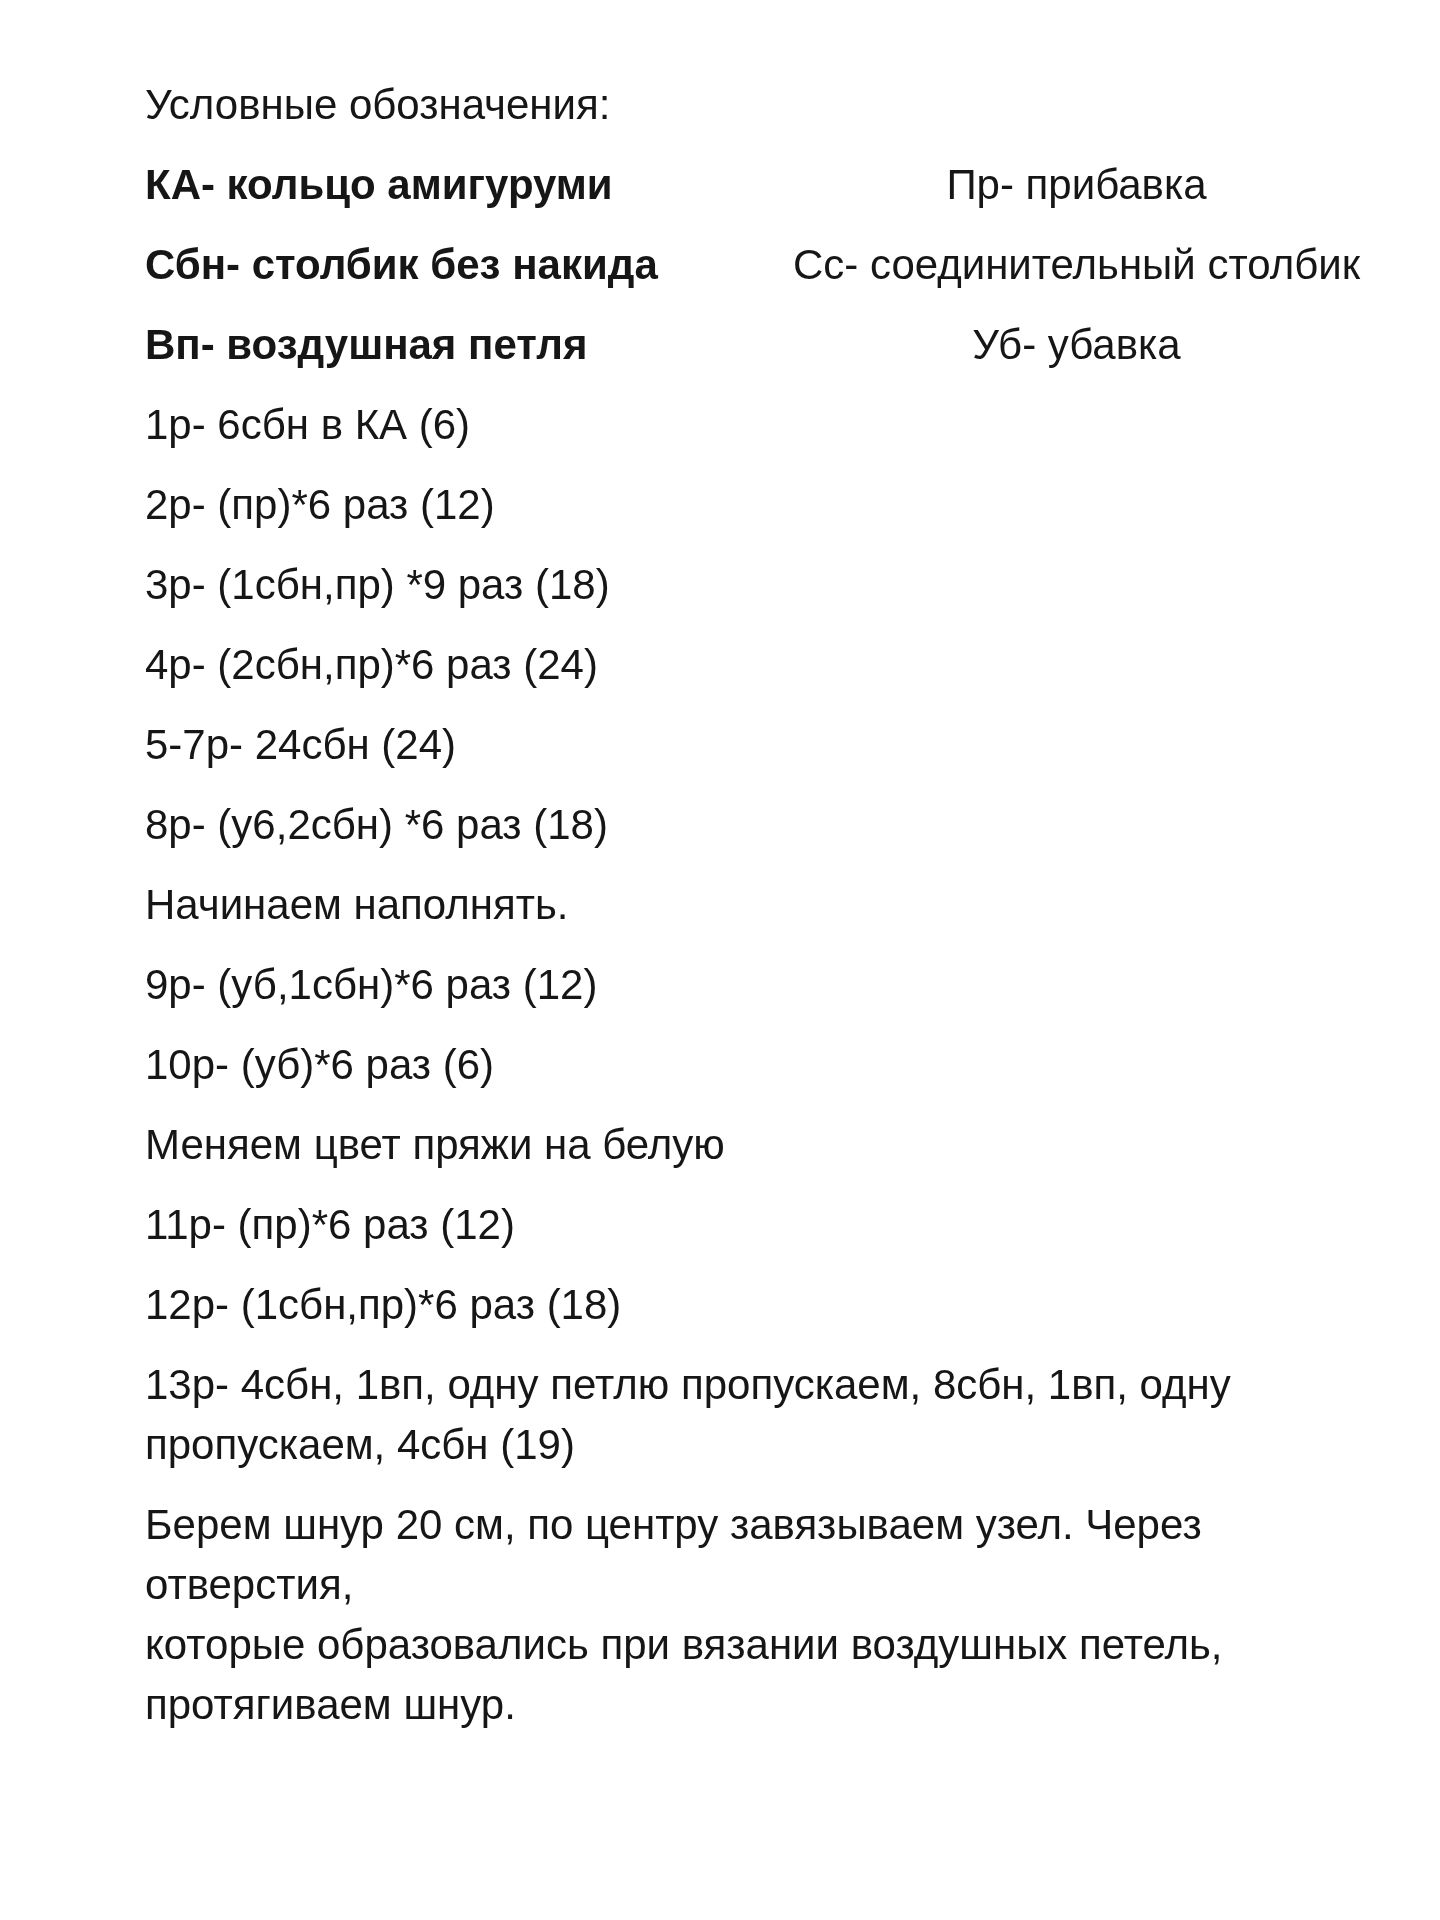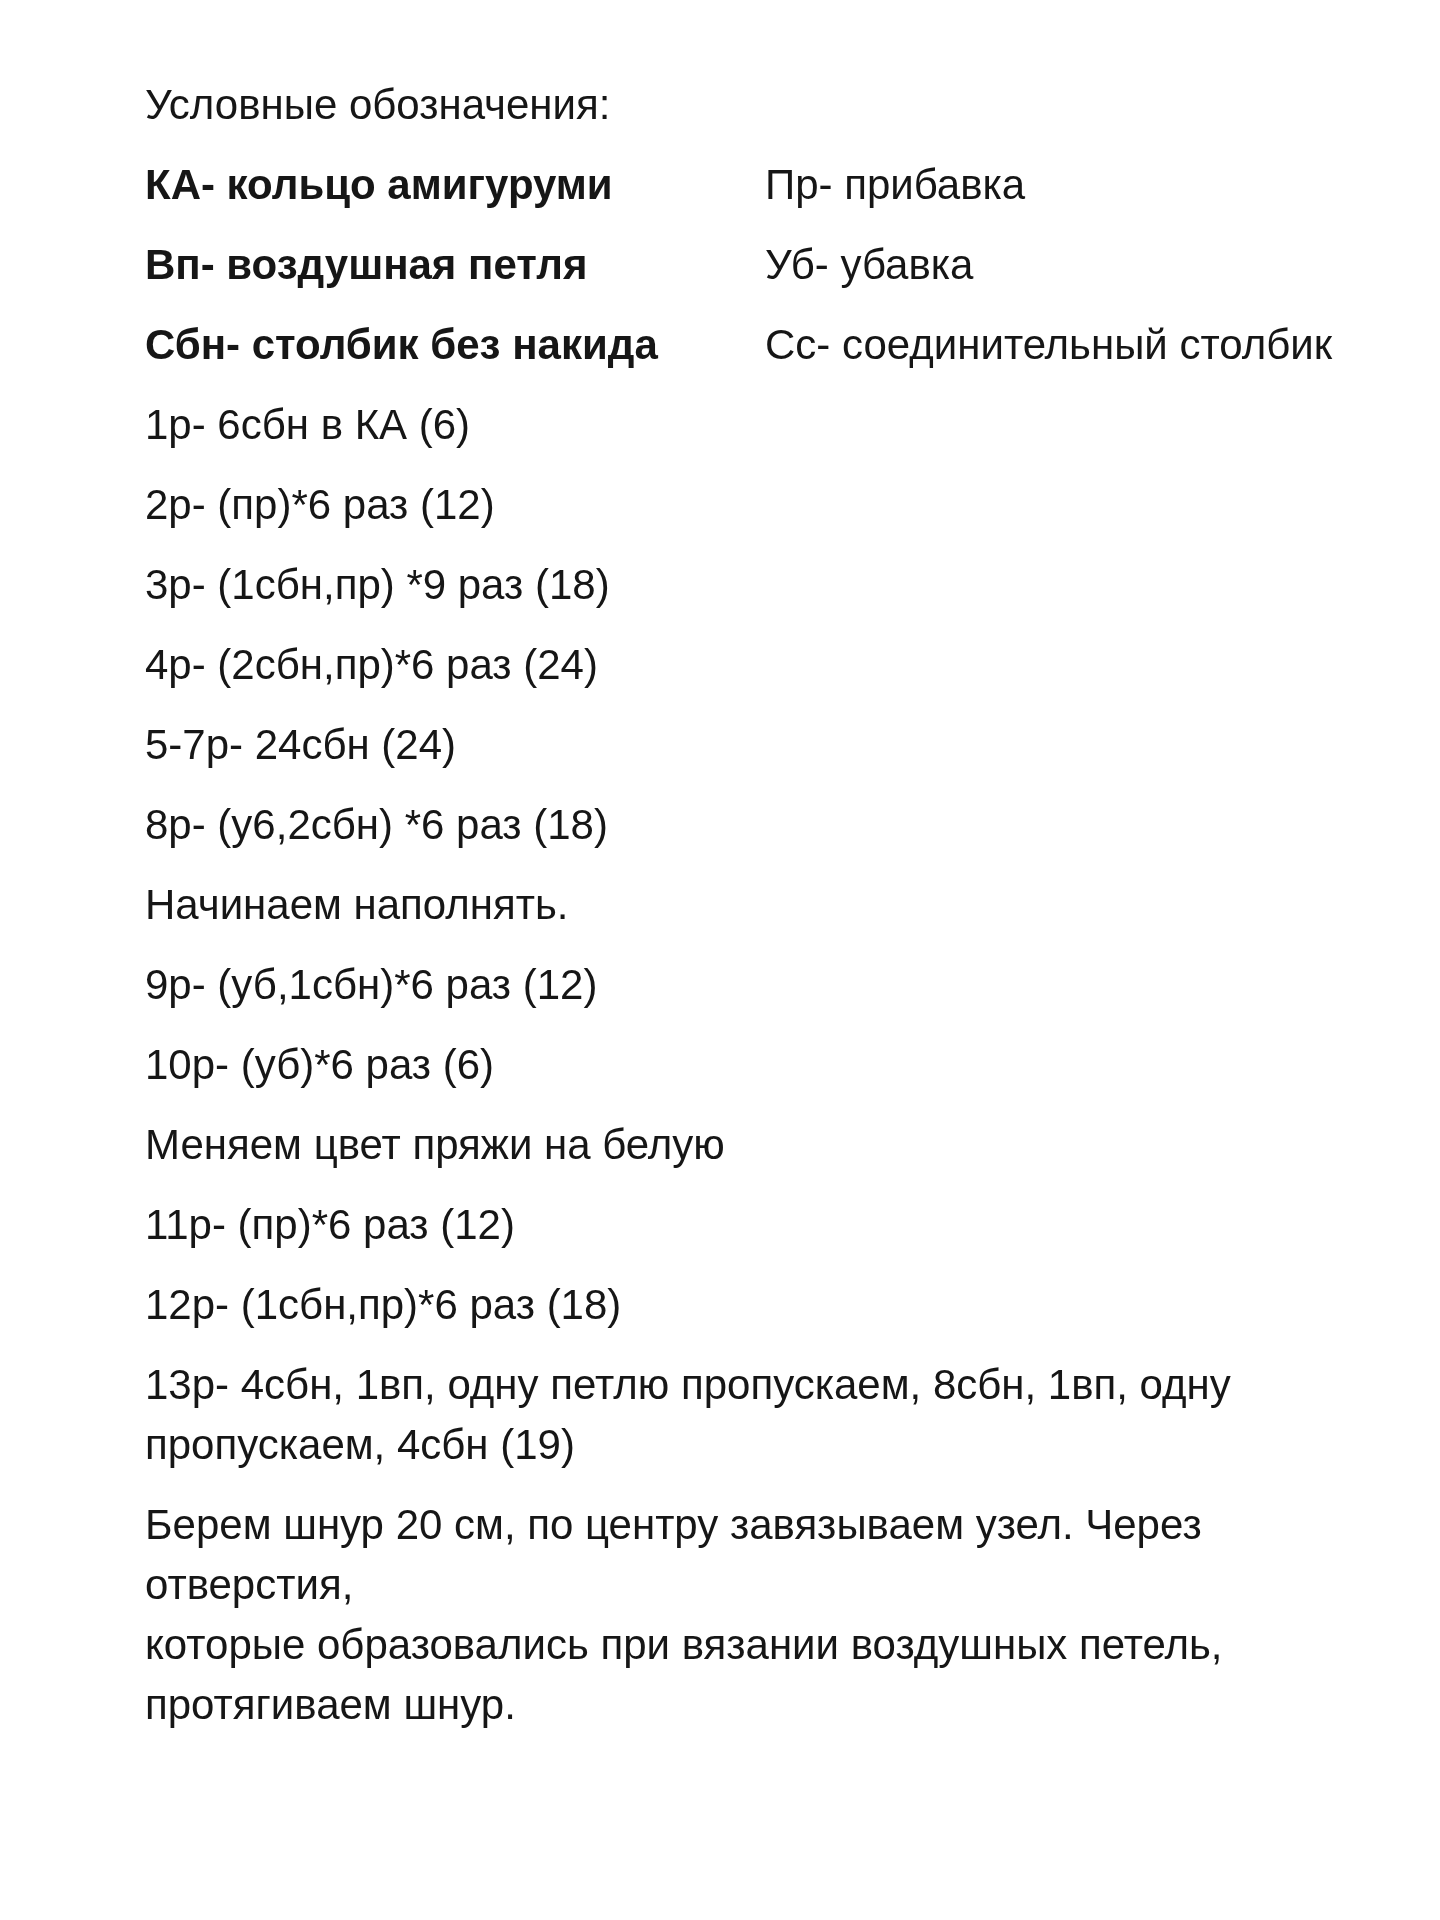--- a/index.html
+++ b/index.html
@@ -33,43 +33,44 @@
     line-height: 60px;
     margin: 0 0 20px 0;
   }
   .legend-left {
     width: 620px;
     flex: 0 0 620px;
     font-weight: bold;
   }
   .legend-right {
     flex: 1;
+    text-align: center;
   }
   .intro {
     margin-top: 70px;
   }
 </style>
 </head>
 <body>
 
 <div class="page">
 
   <div class="legend-title">Условные обозначения:</div>
 
   <div class="legend-row">
     <div class="legend-left">КА- кольцо амигуруми</div>
     <div class="legend-right">Пр- прибавка</div>
   </div>
   <div class="legend-row">
+    <div class="legend-left">Сбн- столбик без накида</div>
+    <div class="legend-right">Сс- соединительный столбик</div>
+  </div>
+  <div class="legend-row">
     <div class="legend-left">Вп- воздушная петля</div>
     <div class="legend-right">Уб- убавка</div>
-  </div>
-  <div class="legend-row">
-    <div class="legend-left">Сбн- столбик без накида</div>
-    <div class="legend-right">Сс- соединительный столбик</div>
   </div>
 
 
   <p class="line">1р- 6сбн в КА (6)</p>
   <p class="line">2р- (пр)*6 раз (12)</p>
   <p class="line">3р- (1сбн,пр) *9 раз (18)</p>
   <p class="line">4р- (2сбн,пр)*6 раз (24)</p>
   <p class="line">5-7р- 24сбн (24)</p>
   <p class="line">8р- (у6,2сбн) *6 раз (18)</p>
   <p class="line">Начинаем наполнять.</p>

